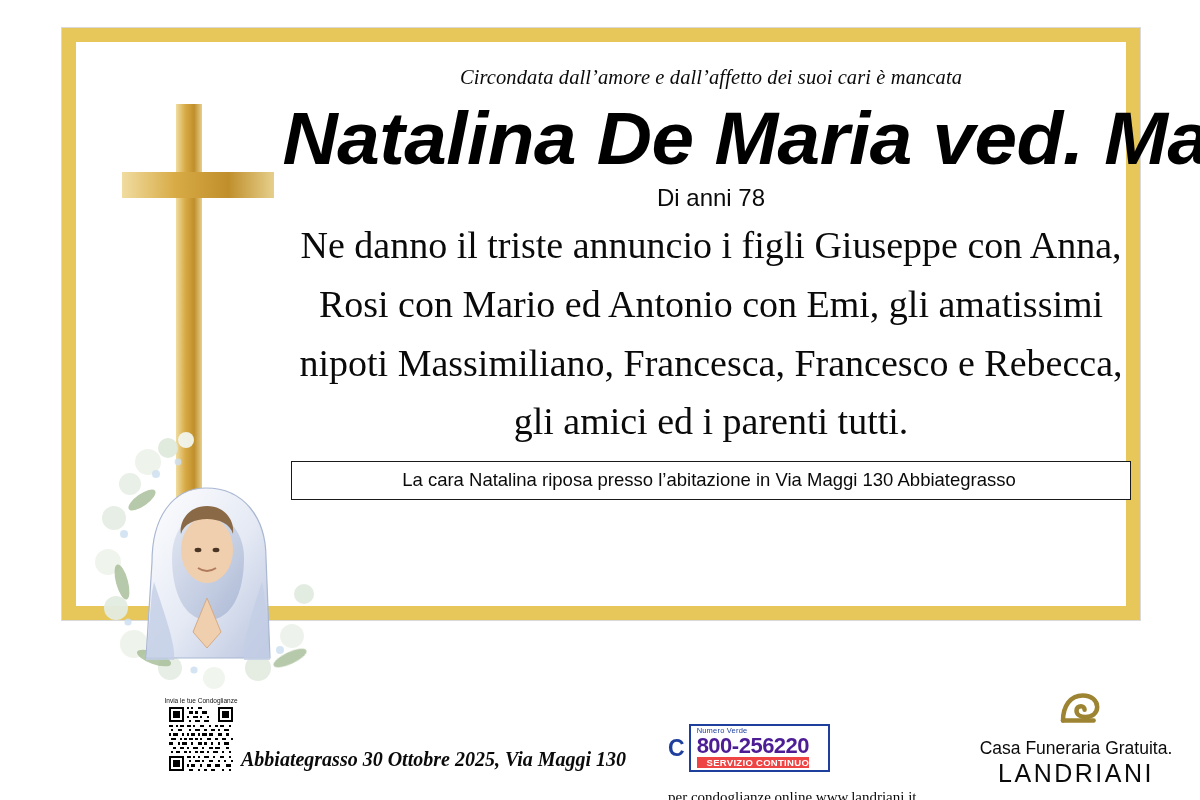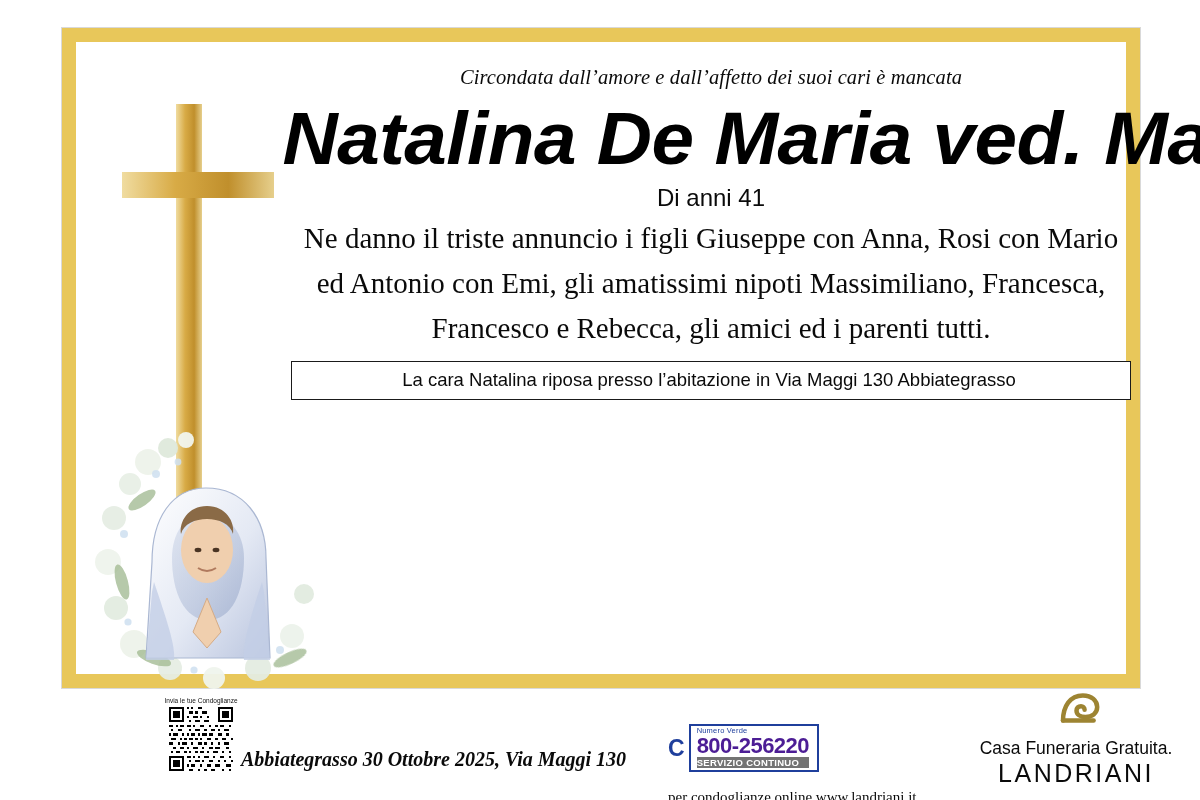--- a/index.html
+++ b/index.html
@@ -13,21 +13,21 @@
     font-family: "Liberation Serif", serif;
     overflow: hidden;
   }
 
   
   #poster {
     position: absolute;
     left: 62px;
     top: 28px;
     width: 1078px;
-    height: 660px;
+    height: 592px;
     background: #ffffff;
     border: 14px solid #e8c75a;
     box-sizing: border-box;
     box-shadow: 0 0 0 1px #d9d9d9;
   }
   #poster-inner {
     position: absolute;
     inset: 0;
     border: 3px solid #ffffff;
     box-sizing: border-box;
@@ -86,21 +86,21 @@
   .age {
     font-family: "Liberation Sans", sans-serif;
     font-size: 24px;
     text-align: center;
     color: #0a0a0a;
     margin: 4px 0 4px 0;
   }
 
   .announce {
     font-family: "Liberation Serif", serif;
-    font-size: 29px;
+    font-size: 38px;
     line-height: 1.55;
     text-align: center;
     color: #0a0a0a;
     margin: 0 0 10px 0;
   }
 
   .boxline {
     border: 1px solid #1a1a1a;
     font-family: "Liberation Sans", sans-serif;
     font-size: 18.5px;
@@ -168,21 +168,21 @@
   }
   #phone-c {
     font-family: "Liberation Sans", sans-serif;
     font-weight: bold;
     font-size: 23px;
     color: #1f3f9c;
     line-height: 1;
   }
   #phone-box {
     border: 2px solid #1f3f9c;
-    padding: 1px 8px 2px 6px;
+    padding: 1px 19px 2px 6px;
     line-height: 1;
   }
   #phone-label {
     font-family: "Liberation Sans", sans-serif;
     font-size: 7.5px;
     color: #1f3f9c;
     letter-spacing: .2px;
   }
   #phone-number {
     font-family: "Liberation Sans", sans-serif;
@@ -190,22 +190,22 @@
     font-size: 22px;
     color: #4c1d95;
     letter-spacing: -0.5px;
     line-height: 1;
   }
   #phone-sub {
     font-family: "Liberation Sans", sans-serif;
     font-weight: bold;
     font-size: 9.5px;
     color: #ffffff;
-    background: #737373;
-    text-align: left;
+    background: #ef4444;
+    text-align: right;
     letter-spacing: .3px;
     padding: 1px 0 1px 0;
   }
   #condolences {
     font-family: Liberation Serif, serif;
     font-size: 15px;
     color: #0a0a0a;
     margin-top: 17px;
     white-space: nowrap;
   }
@@ -310,21 +310,21 @@
       <path d="M113 176 l14 34 -14 16 -14 -16 Z" fill="#f0cfae" stroke="#d5ab85" stroke-width="1"></path>
 
       <path d="M60 160 C72 196 82 224 80 238 L52 238 L58 170 Z" fill="#c3cee6" opacity="0.8"></path>
       <path d="M168 160 C156 196 148 224 150 238 L176 238 L170 170 Z" fill="#c3cee6" opacity="0.8"></path>
     </g>
   </svg>
 
   <div id="content">
     <p class="intro">Circondata dall’amore e dall’affetto dei suoi cari è mancata</p>
     <div class="name">Natalina De Maria ved. Maulicino</div>
-    <p class="age">Di anni 41</p>
+    <p class="age">Di anni 78</p>
     <p class="announce">Ne danno il triste annuncio i figli Giuseppe con Anna, Rosi con Mario ed Antonio con Emi, gli amatissimi nipoti Massimiliano, Francesca, Francesco e Rebecca, gli amici ed i parenti tutti.</p>
     <div class="boxline">La cara Natalina riposa presso l’abitazione in Via Maggi 130 Abbiategrasso</div>
   </div>
 
   <div id="qr-block">
     <div id="qr-caption">Invia le tue Condoglianze</div>
     <svg id="qr-code" viewBox="0 0 29 29" shape-rendering="crispEdges">
       <rect width="29" height="29" fill="#ffffff"></rect>
       <g fill="#000000">
         <rect x="0" y="0" width="7" height="1"></rect>

